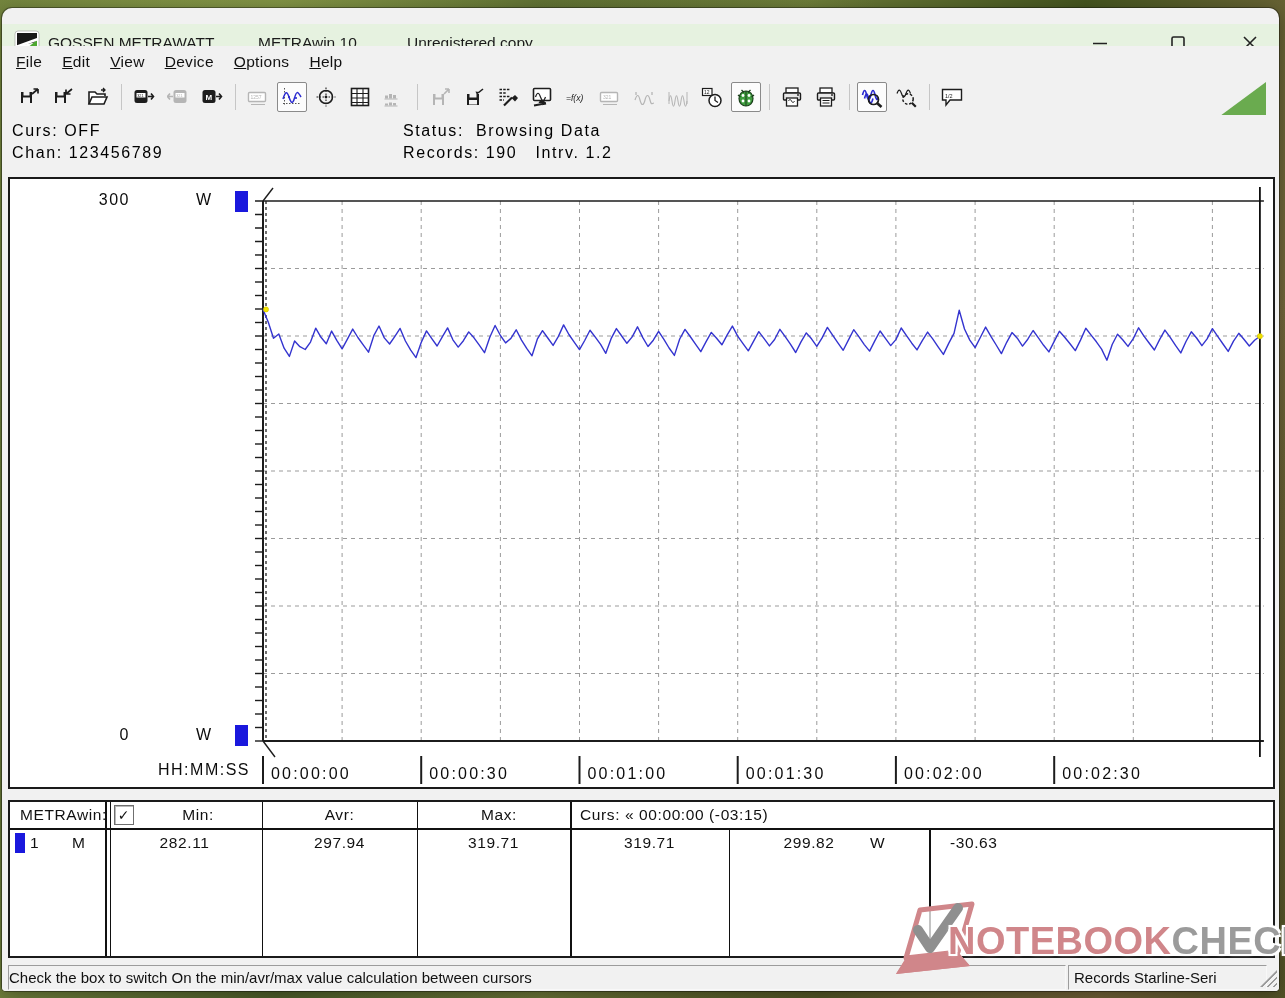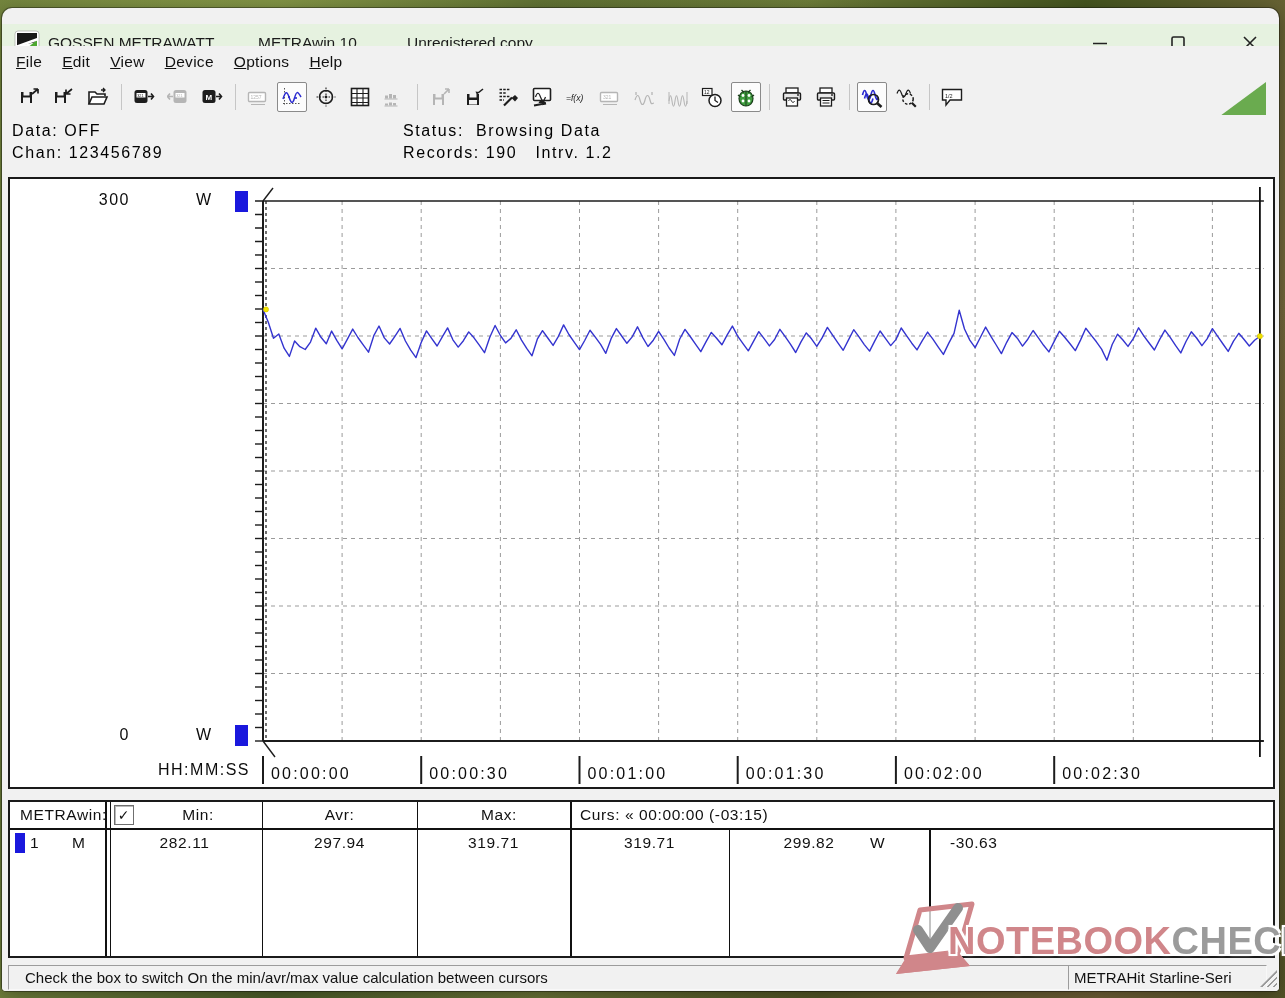--- a/index.html
+++ b/index.html
@@ -313,21 +313,21 @@
       <button class="tb-btn">
         <svg viewBox="0 0 22 22" width="22" height="22" font-family="Liberation Sans,DejaVu Sans,sans-serif">
           <path d="M1.5 3.5h19v10.5H9L5 19v-5H1.5z" fill="#fff" stroke="#1d1d1d" stroke-width="1.4"></path>
           <text x="4" y="11.5" font-size="5.5" fill="#1d1d1d">1/2</text>
         </svg>
       </button>
     </div>
   <div class="green-tri"></div>
 
   <div class="infostrip">
-    <span class="is-line" style="left:10px;top:7px">Data: OFF</span>
+    <span class="is-line" style="left:10px;top:7px">Curs: OFF</span>
     <span class="is-line" style="left:10px;top:29px">Chan: 123456789</span>
     <span class="is-line" style="left:401px;top:7px">Status:  Browsing Data</span>
     <span class="is-line" style="left:401px;top:29px">Records: 190   Intrv. 1.2</span>
   </div>
 
   <div class="chart-panel">
     <div class="cp-label" style="left:76px;top:12px;width:44px;text-align:right">300</div>
     <div class="cp-label" style="left:186px;top:12px">W</div>
     <div class="marker" style="left:225px;top:12px"></div>
     <div class="cp-label" style="left:76px;top:547px;width:44px;text-align:right">0</div>
@@ -451,22 +451,22 @@
     <div class="tcell center" style="left:97px;top:32px;width:155px">282.11</div>
     <div class="tcell center" style="left:252px;top:32px;width:155px">297.94</div>
     <div class="tcell center" style="left:407px;top:32px;width:153px">319.71</div>
     <div class="tcell center" style="left:560px;top:32px;width:159px">319.71</div>
     <div class="tcell center" style="left:719px;top:32px;width:160px">299.82</div>
     <div class="tcell" style="left:860px;top:32px">W</div>
     <div class="tcell" style="left:940px;top:32px">-30.63</div>
   </div>
 
   <div class="statusbar">
-    <div class="sb-box" style="left:6px;width:1056px;padding-left:16px">Check the box to switch On the min/avr/max value calculation between cursors</div>
-    <div class="sb-box" style="left:1066px;width:192px;padding-left:5px">METRAHit Starline-Seri</div>
+    <div class="sb-box" style="left:6px;width:1056px;padding-left:0">Check the box to switch On the min/avr/max value calculation between cursors</div>
+    <div class="sb-box" style="left:1066px;width:192px;padding-left:5px">Records Starline-Seri</div>
     <div class="grip"></div>
   </div>
 </div>
 
 <div class="watermark">
   <svg width="105" height="84" viewBox="0 0 105 84" style="position:absolute;left:0;top:0">
     <path d="M30 10 L82 4 L68 52 L16 58 Z" fill="rgba(255,255,255,.75)" stroke="#d0868a" stroke-width="5" stroke-linejoin="round"></path>
     <path d="M16 58 L68 52 L80 66 L6 74 Z" fill="#d0868a" opacity="remove"></path>
     <path d="M16 58 L68 52 L80 66 L6 74 Z" fill="#d0868a"></path>
     <path d="M28 30 L40 48 L68 8" fill="none" stroke="#8f8f8f" stroke-width="10" stroke-linecap="round" stroke-linejoin="round"></path>

